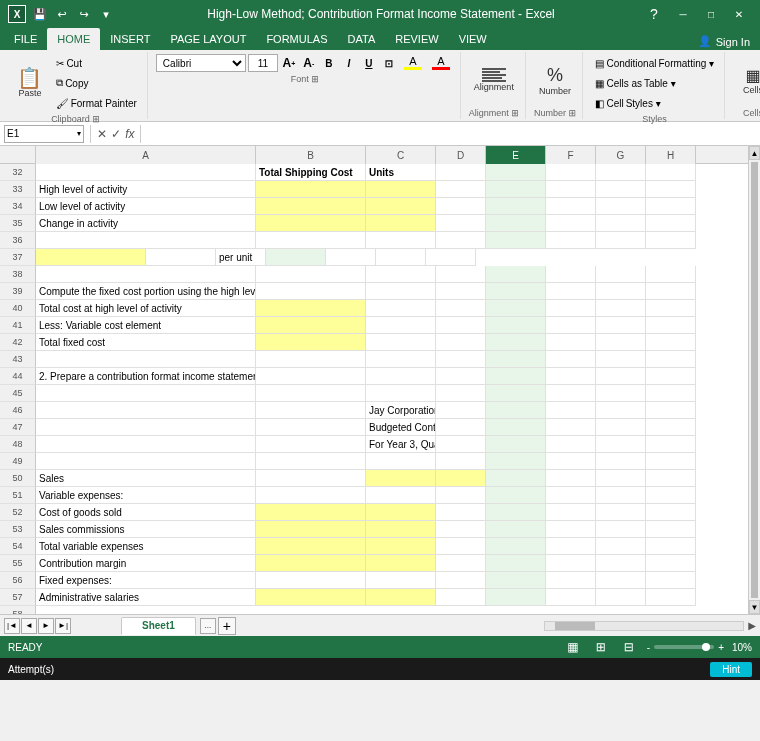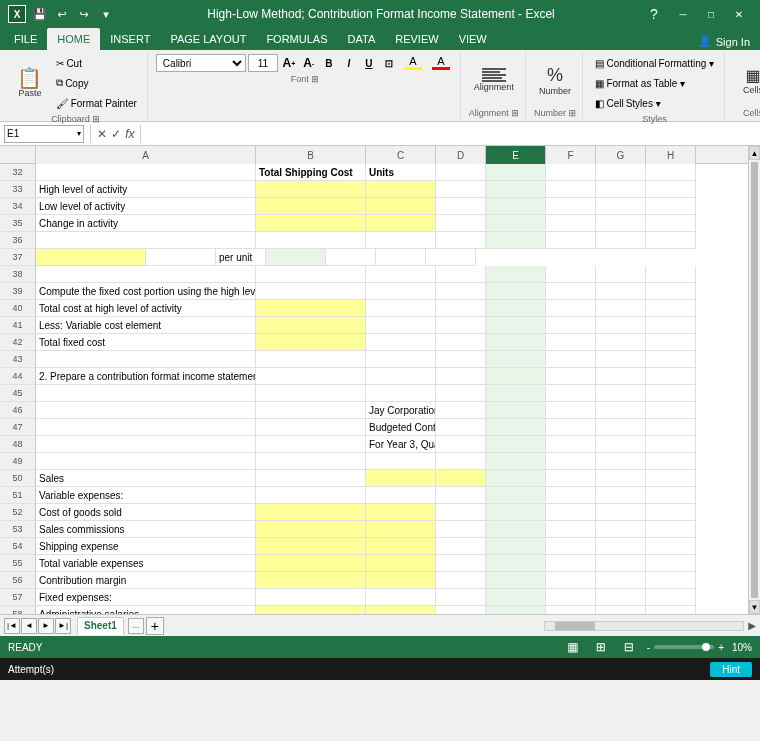--- a/index.html
+++ b/index.html
@@ -191,27 +191,28 @@
       background: #f0f0f0;
       border-top: 1px solid #c8c8c8;
       display: flex;
       align-items: center;
       padding: 0 4px;
       gap: 2px;
     }
     .sheet-nav { display: flex; gap: 1px; margin-right: 4px; }
     .sheet-nav-btn { width: 16px; height: 16px; border: 1px solid #aaa; background: #f8f8f8; font-size: 8px; cursor: pointer; display: flex; align-items: center; justify-content: center; }
     .sheet-tab {
-      height: 18px; padding: 0 6px;
+      height: 18px; padding: 0 20px;
       border: 1px solid #c8c8c8;
       background: #f0f0f0;
       font-size: 10px;
       cursor: pointer;
       display: flex; align-items: center;
       border-radius: 2px 2px 0 0;
+      margin-left: 44px;
     }
     .sheet-tab.active { background: white; color: #217346; border-bottom: 1px solid white; font-weight: bold; }
     .add-sheet { width: 18px; height: 18px; border: 1px solid #aaa; display: flex; align-items: center; justify-content: center; cursor: pointer; font-size: 14px; background: #f8f8f8; }
     .scroll-stub { margin-left: auto; display: flex; align-items: center; gap: 4px; font-size: 10px; color: #555; }
     .scroll-bar-h { width: 200px; height: 10px; background: #e8e8e8; border: 1px solid #ccc; display: flex; align-items: center; }
     .scroll-thumb-h { width: 40px; height: 8px; background: #bbb; margin-left: 10px; }
 
     
     .status-bar {
       height: 22px;
@@ -381,21 +382,21 @@
 
   <div class="ribbon-group">
     <div class="ribbon-group-content" style="flex-direction:column;gap:2px;align-items:flex-start;">
       <div class="r-btn-small">
         <span>▤</span>
         <span>Conditional</span>
         <span>Formatting ▾</span>
       </div>
       <div class="r-btn-small">
         <span>▦</span>
-        <span>Format as</span>
+        <span>Cells as</span>
         <span>Table ▾</span>
       </div>
       <div class="r-btn-small">
         <span>◧</span>
         <span>Cell</span>
         <span>Styles ▾</span>
       </div>
     </div>
     <div class="ribbon-group-label">Styles</div>
   </div>
@@ -698,30 +699,20 @@
             <div class="cell col-a">  Sales commissions</div>
             <div class="cell col-b yellow-fill"></div>
             <div class="cell col-c yellow-fill"></div>
             <div class="cell col-d"></div>
             <div class="cell col-e selected-col" style="background: rgb(232, 245, 233);"></div>
             <div class="cell col-f"></div>
             <div class="cell col-g"></div>
             <div class="cell col-h"></div>
           </div>
           <div class="grid-row">
-            <div class="cell col-a">  Shipping expense</div>
-            <div class="cell col-b yellow-fill"></div>
-            <div class="cell col-c yellow-fill"></div>
-            <div class="cell col-d"></div>
-            <div class="cell col-e selected-col" style="background: rgb(232, 245, 233);"></div>
-            <div class="cell col-f"></div>
-            <div class="cell col-g"></div>
-            <div class="cell col-h"></div>
-          </div>
-          <div class="grid-row">
             <div class="cell col-a">Total variable expenses</div>
             <div class="cell col-b yellow-fill"></div>
             <div class="cell col-c yellow-fill"></div>
             <div class="cell col-d"></div>
             <div class="cell col-e selected-col" style="background: rgb(232, 245, 233);"></div>
             <div class="cell col-f"></div>
             <div class="cell col-g"></div>
             <div class="cell col-h"></div>
           </div>
           <div class="grid-row">

